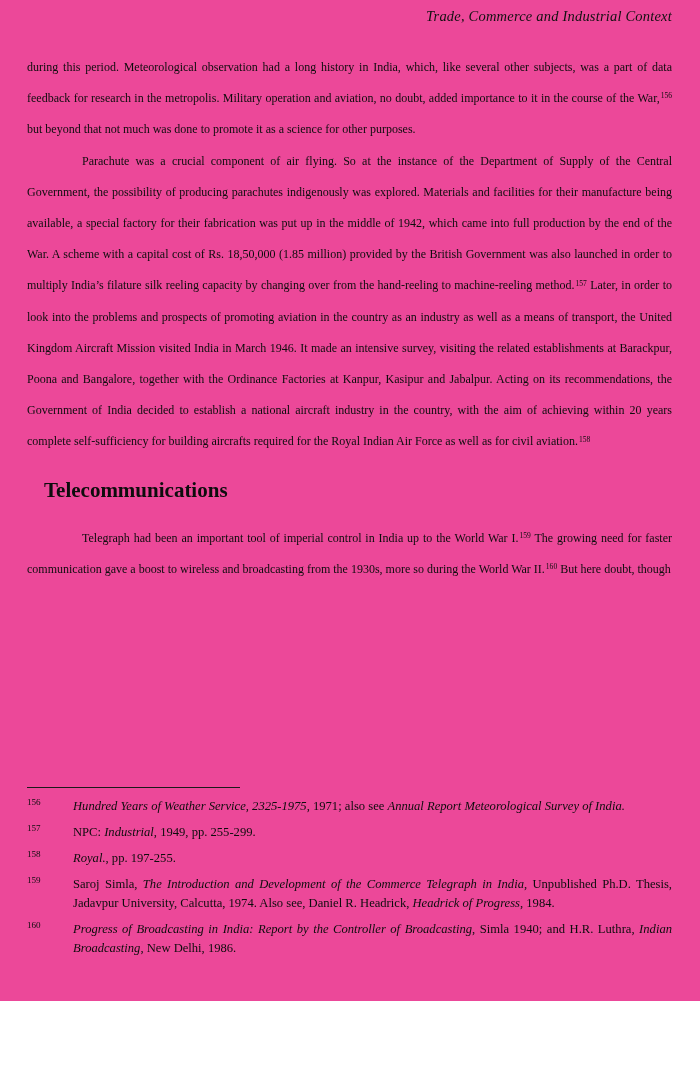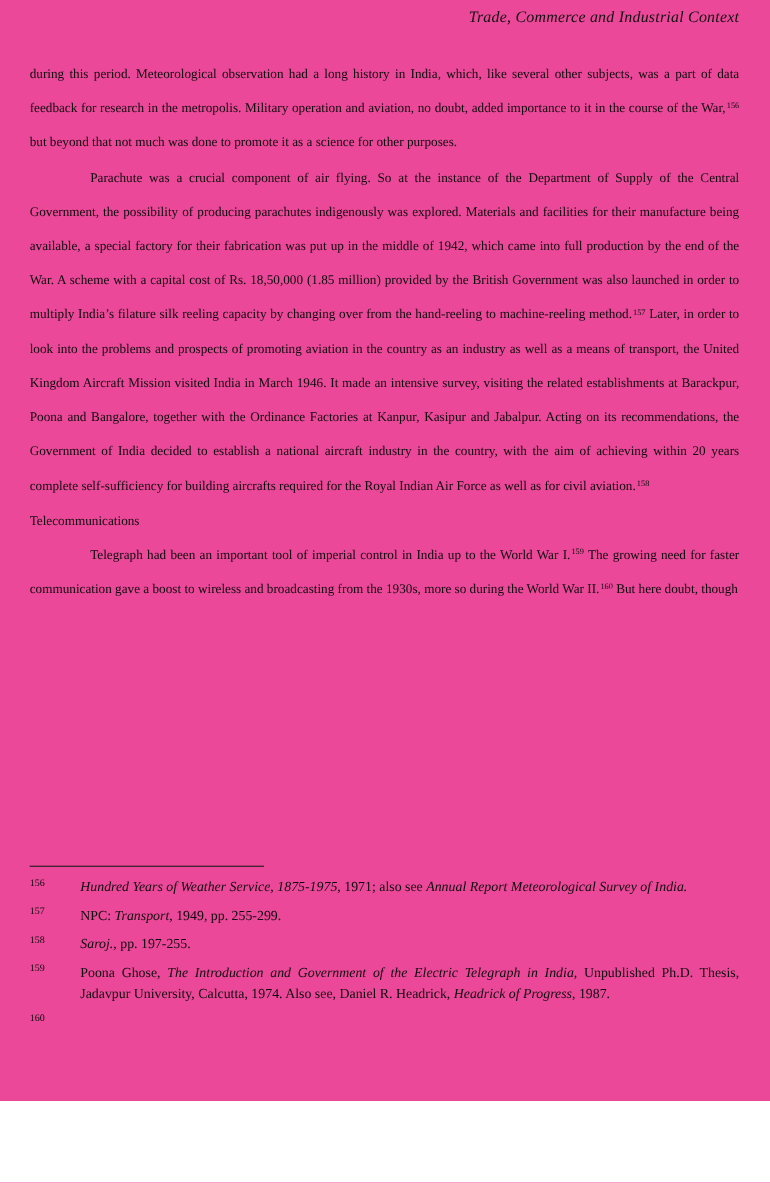--- a/index.html
+++ b/index.html
@@ -49,24 +49,24 @@
   p.indent {
     text-indent: 55px;
   }
   p.body-par sup {
     font-size: 0.63em;
     vertical-align: 0.52em;
     line-height: 0;
     padding-left: 1px;
   }
   h2.section-heading {
-    margin: 0;
-    font-size: 12px;
+    margin: 17px;
+    font-size: 21px;
     line-height: 31.2px;
-    font-weight: normal;
+    font-weight: bold;
     text-align: left;
     color: #0d0d0d;
   }
   .footnotes {
     position: absolute;
     left: 27px;
     top: 787px;
     width: 645px;
   }
   .fn-rule {
@@ -122,23 +122,23 @@
 
     <h2 class="section-heading">Telecommunications</h2>
 
     <p class="body-par indent"><span>Telegraph had been an important tool of imperial control in India up to the World War I.</span><sup>159</sup> <span>The growing need for faster communication gave a boost to wireless and broadcasting from the 1930s, more so during the World War II.</span><sup>160</sup> <span>But here doubt, though</span></p>
 
   </div>
 
   <div class="footnotes">
     <hr class="fn-rule">
     <div class="fn-list">
-        <div class="fn"><span class="fn-num">156</span><span><i>Hundred Years of Weather Service, 1875-1975</i><span>, 1971; also see </span><i>Annual Report Meteorological Survey of India.</i></span></div>
-        <div class="fn"><span class="fn-num">157</span><span><span>NPC: </span><i>Transport</i><span>, 1949, pp. 255-299.</span></span></div>
-        <div class="fn"><span class="fn-num">158</span><span><i>Saroj.</i><span>, pp. 197-255.</span></span></div>
-        <div class="fn"><span class="fn-num">159</span><span><span>Poona Ghose, </span><i>The Introduction and Government of the Electric Telegraph in India</i><span>, Unpublished Ph.D. Thesis, Jadavpur University, Calcutta, 1974. Also see, Daniel R. Headrick, </span><i>Headrick of Progress</i><span>, 1987.</span></span></div>
-        <div class="fn"><span class="fn-num">160</span></div>
+        <div class="fn"><span class="fn-num">156</span><span><i>Hundred Years of Weather Service, 2325-1975</i><span>, 1971; also see </span><i>Annual Report Meteorological Survey of India.</i></span></div>
+        <div class="fn"><span class="fn-num">157</span><span><span>NPC: </span><i>Industrial</i><span>, 1949, pp. 255-299.</span></span></div>
+        <div class="fn"><span class="fn-num">158</span><span><i>Royal.</i><span>, pp. 197-255.</span></span></div>
+        <div class="fn"><span class="fn-num">159</span><span><span>Saroj Simla, </span><i>The Introduction and Development of the Commerce Telegraph in India</i><span>, Unpublished Ph.D. Thesis, Jadavpur University, Calcutta, 1974. Also see, Daniel R. Headrick, </span><i>Headrick of Progress</i><span>, 1984.</span></span></div>
+        <div class="fn"><span class="fn-num">160</span><span><i>Progress of Broadcasting in India: Report by the Controller of Broadcasting</i><span>, Simla 1940; and H.R. Luthra, </span><i>Indian Broadcasting</i><span>, New Delhi, 1986.</span></span></div>
       </div>
   </div>
 
   <div class="page-number">155</div>
 
 </div>
 
 </body></html>

